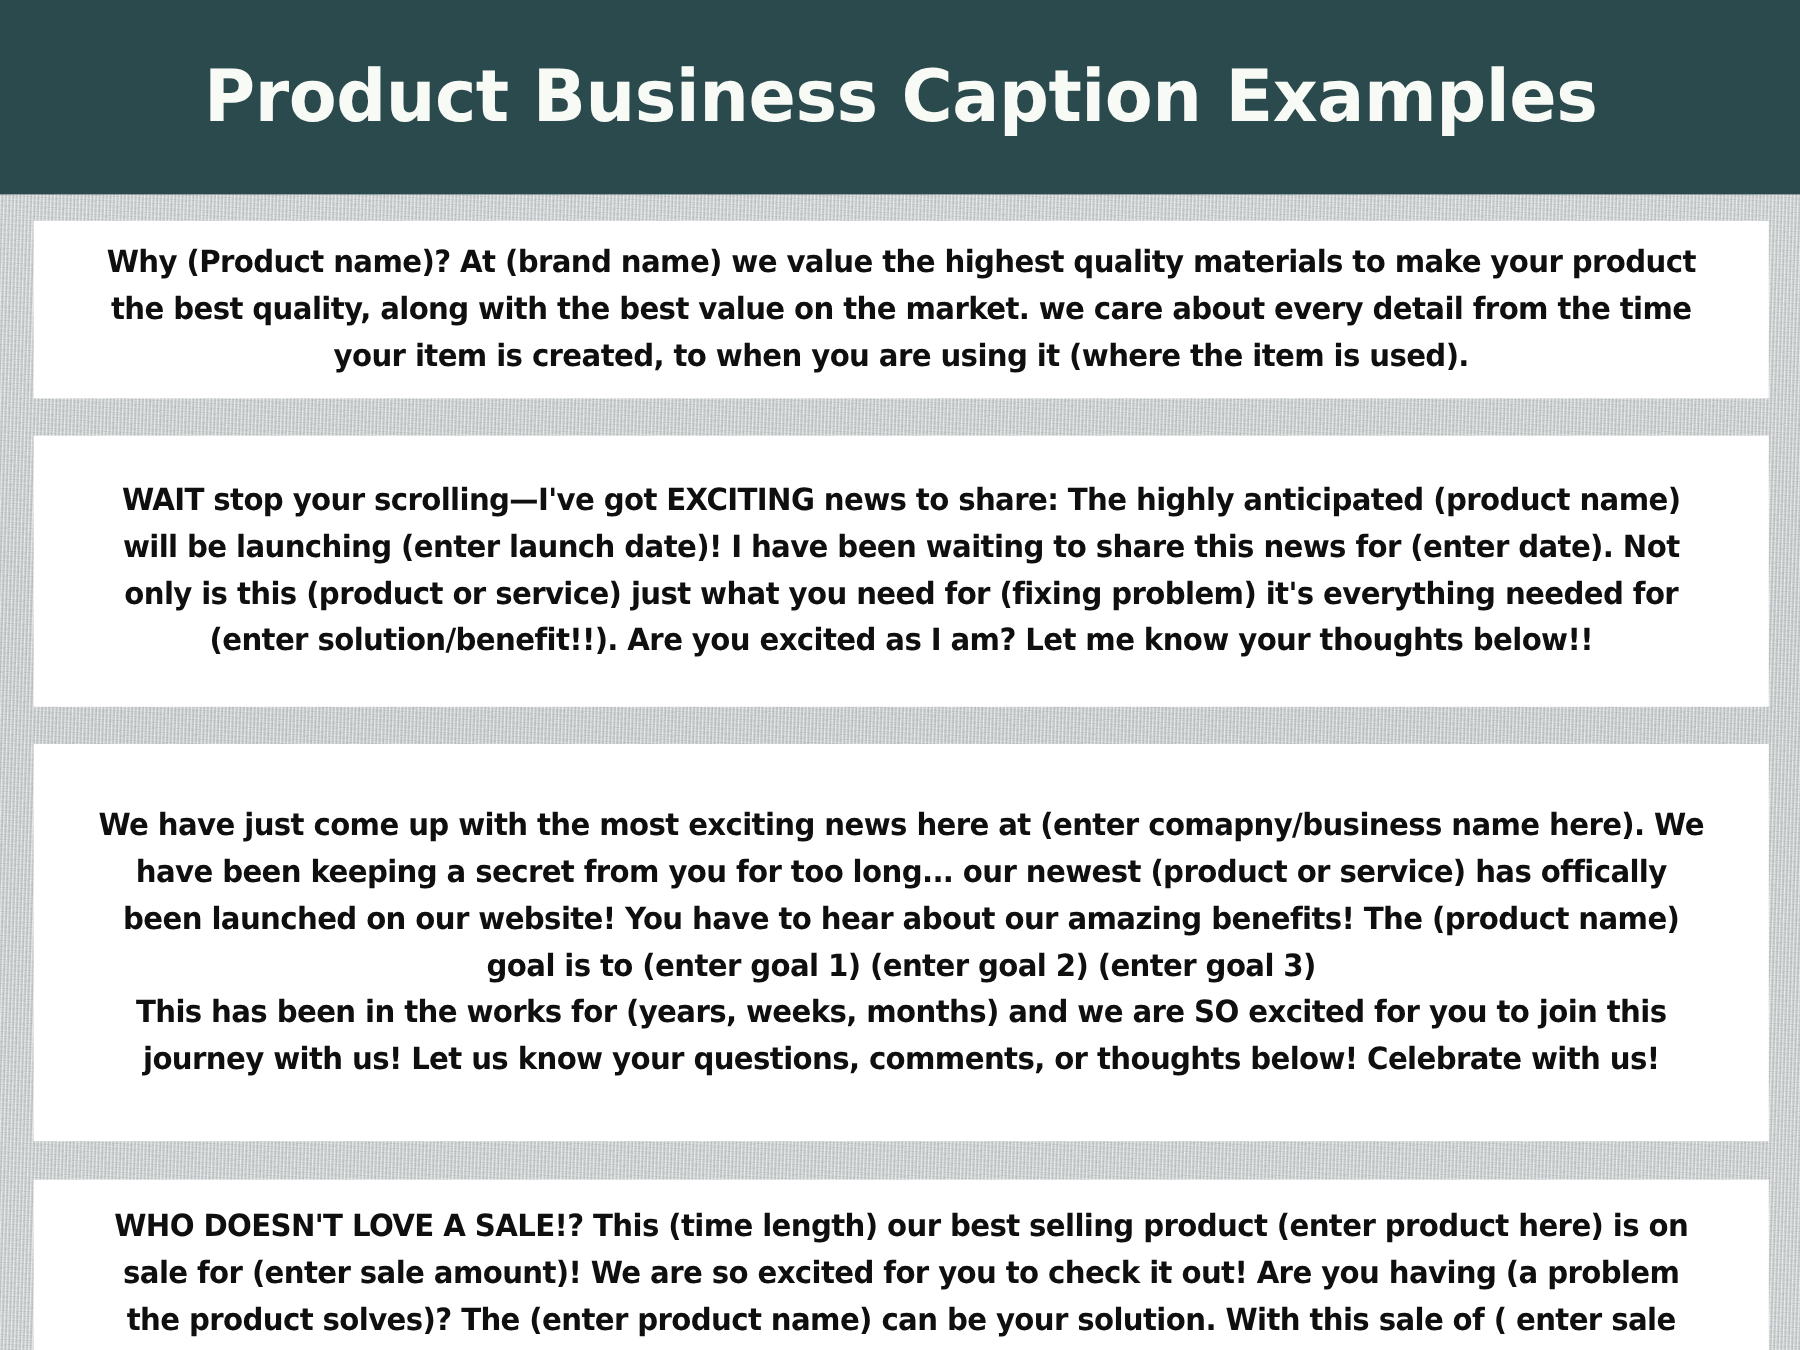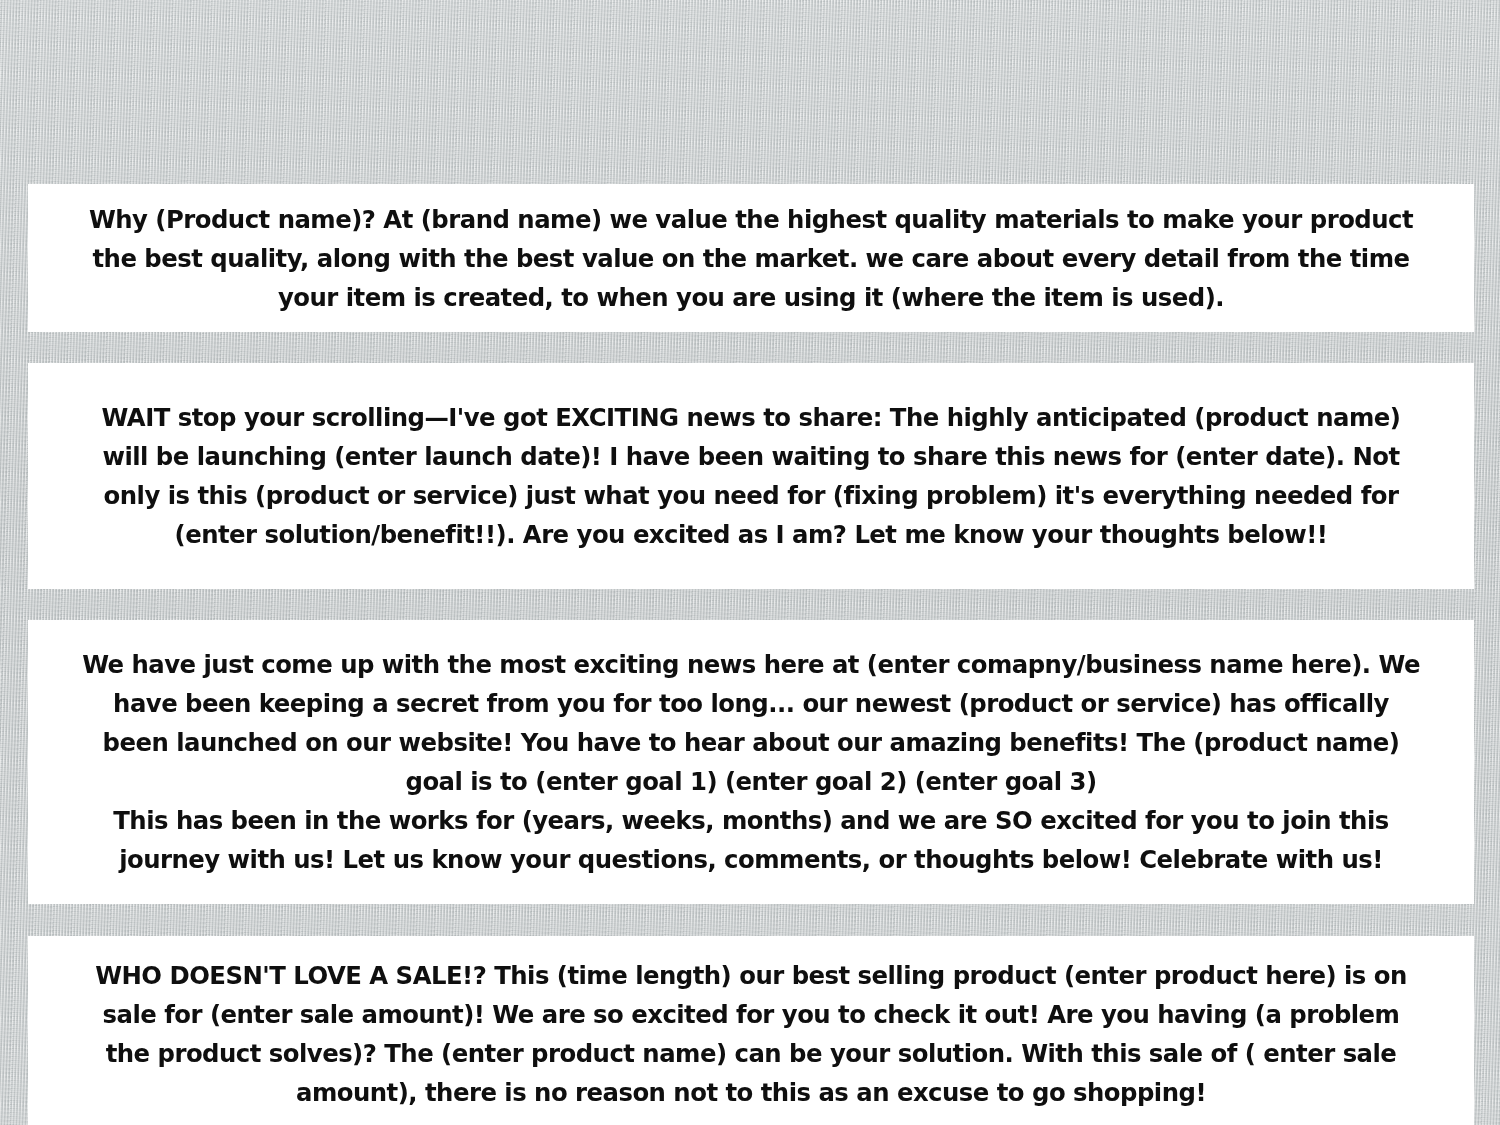--- a/index.html
+++ b/index.html
@@ -92,28 +92,31 @@
     margin: 0;
     padding: 0 18px;
     white-space: pre-line;
     transform: scaleX(0.955);
     transform-origin: center center;
   }
 
   
   .caption-card.card-1 { height: 148px; margin-bottom: 31px; }
   .caption-card.card-2 { height: 226px; margin-bottom: 31px; }
-  .caption-card.card-3 { height: 284px; margin-bottom: 32px; }
+  .caption-card.card-3 { height: 331px; margin-bottom: 32px; }
   .caption-card.card-4 { height: 196px; margin-bottom: 0; }
 </style>
 </head>
 <body>
 
 <div class="slide">
 
+  <div class="header-band">
+    <h1 class="header-title">Product Business Caption Examples</h1>
+  </div>
 
   <div class="cards">
 
     <div class="caption-card card-1">
       <p class="caption-text">Why (Product name)? At (brand name) we value the highest quality materials to make your product the best quality, along with the best value on the market. we care about every detail from the time your item is created, to when you are using it (where the item is used).</p>
     </div>
 
     <div class="caption-card card-2">
       <p class="caption-text">WAIT stop your scrolling—I've got EXCITING news to share: The highly anticipated (product name) will be launching (enter launch date)! I have been waiting to share this news for (enter date). Not only is this (product or service) just what you need for (fixing problem) it's everything needed for (enter solution/benefit!!). Are you excited as I am? Let me know your thoughts below!!</p>
     </div>

